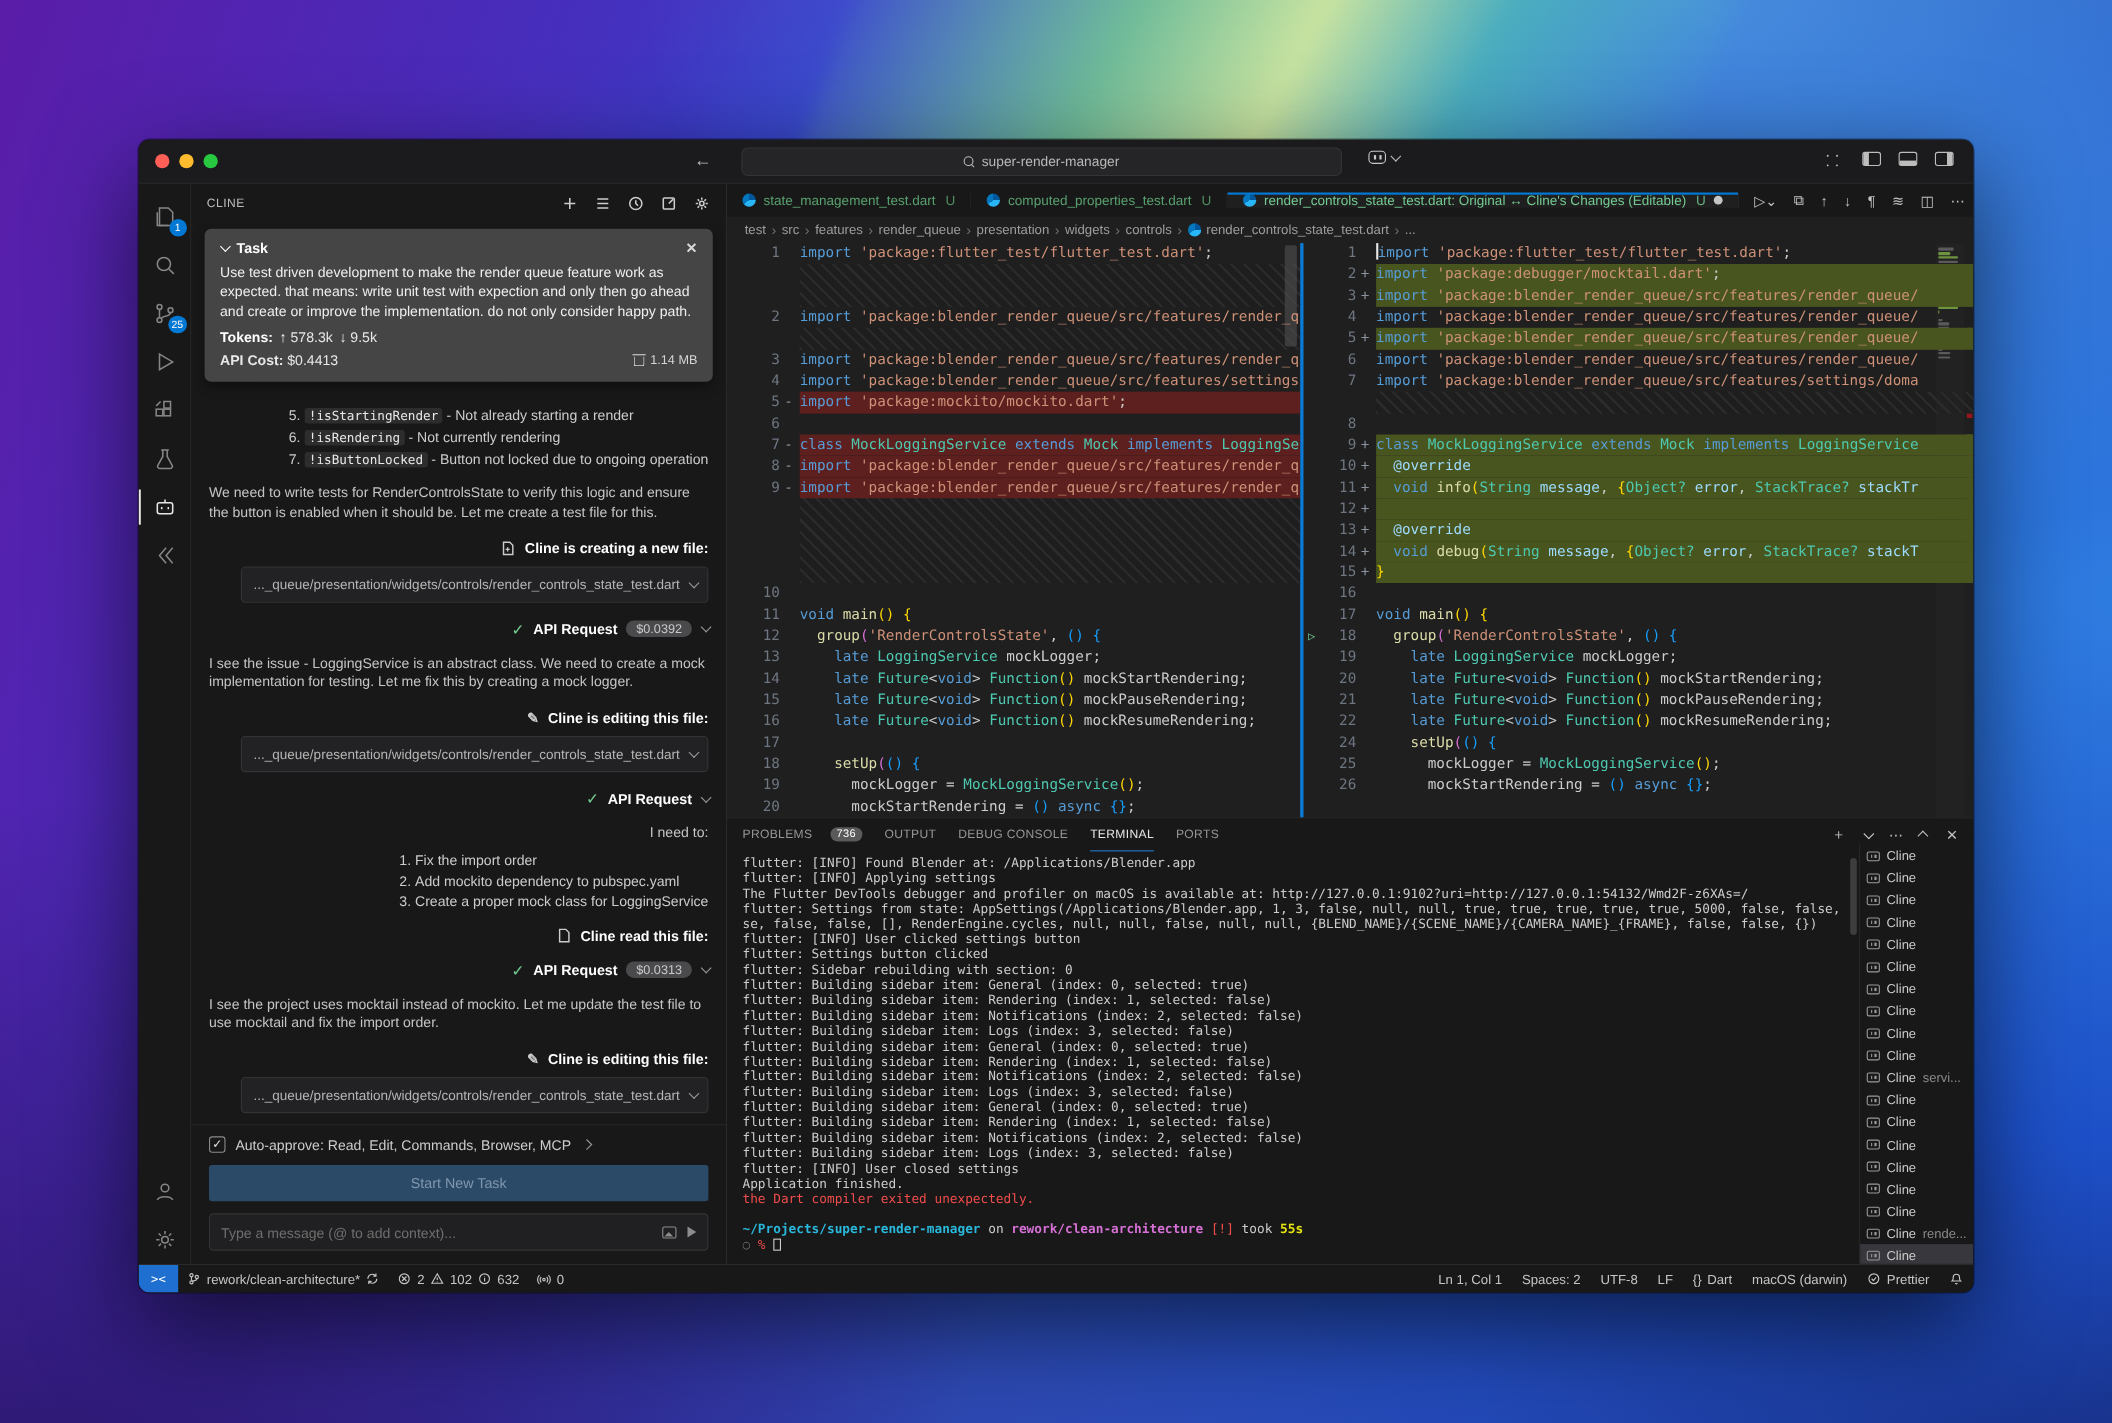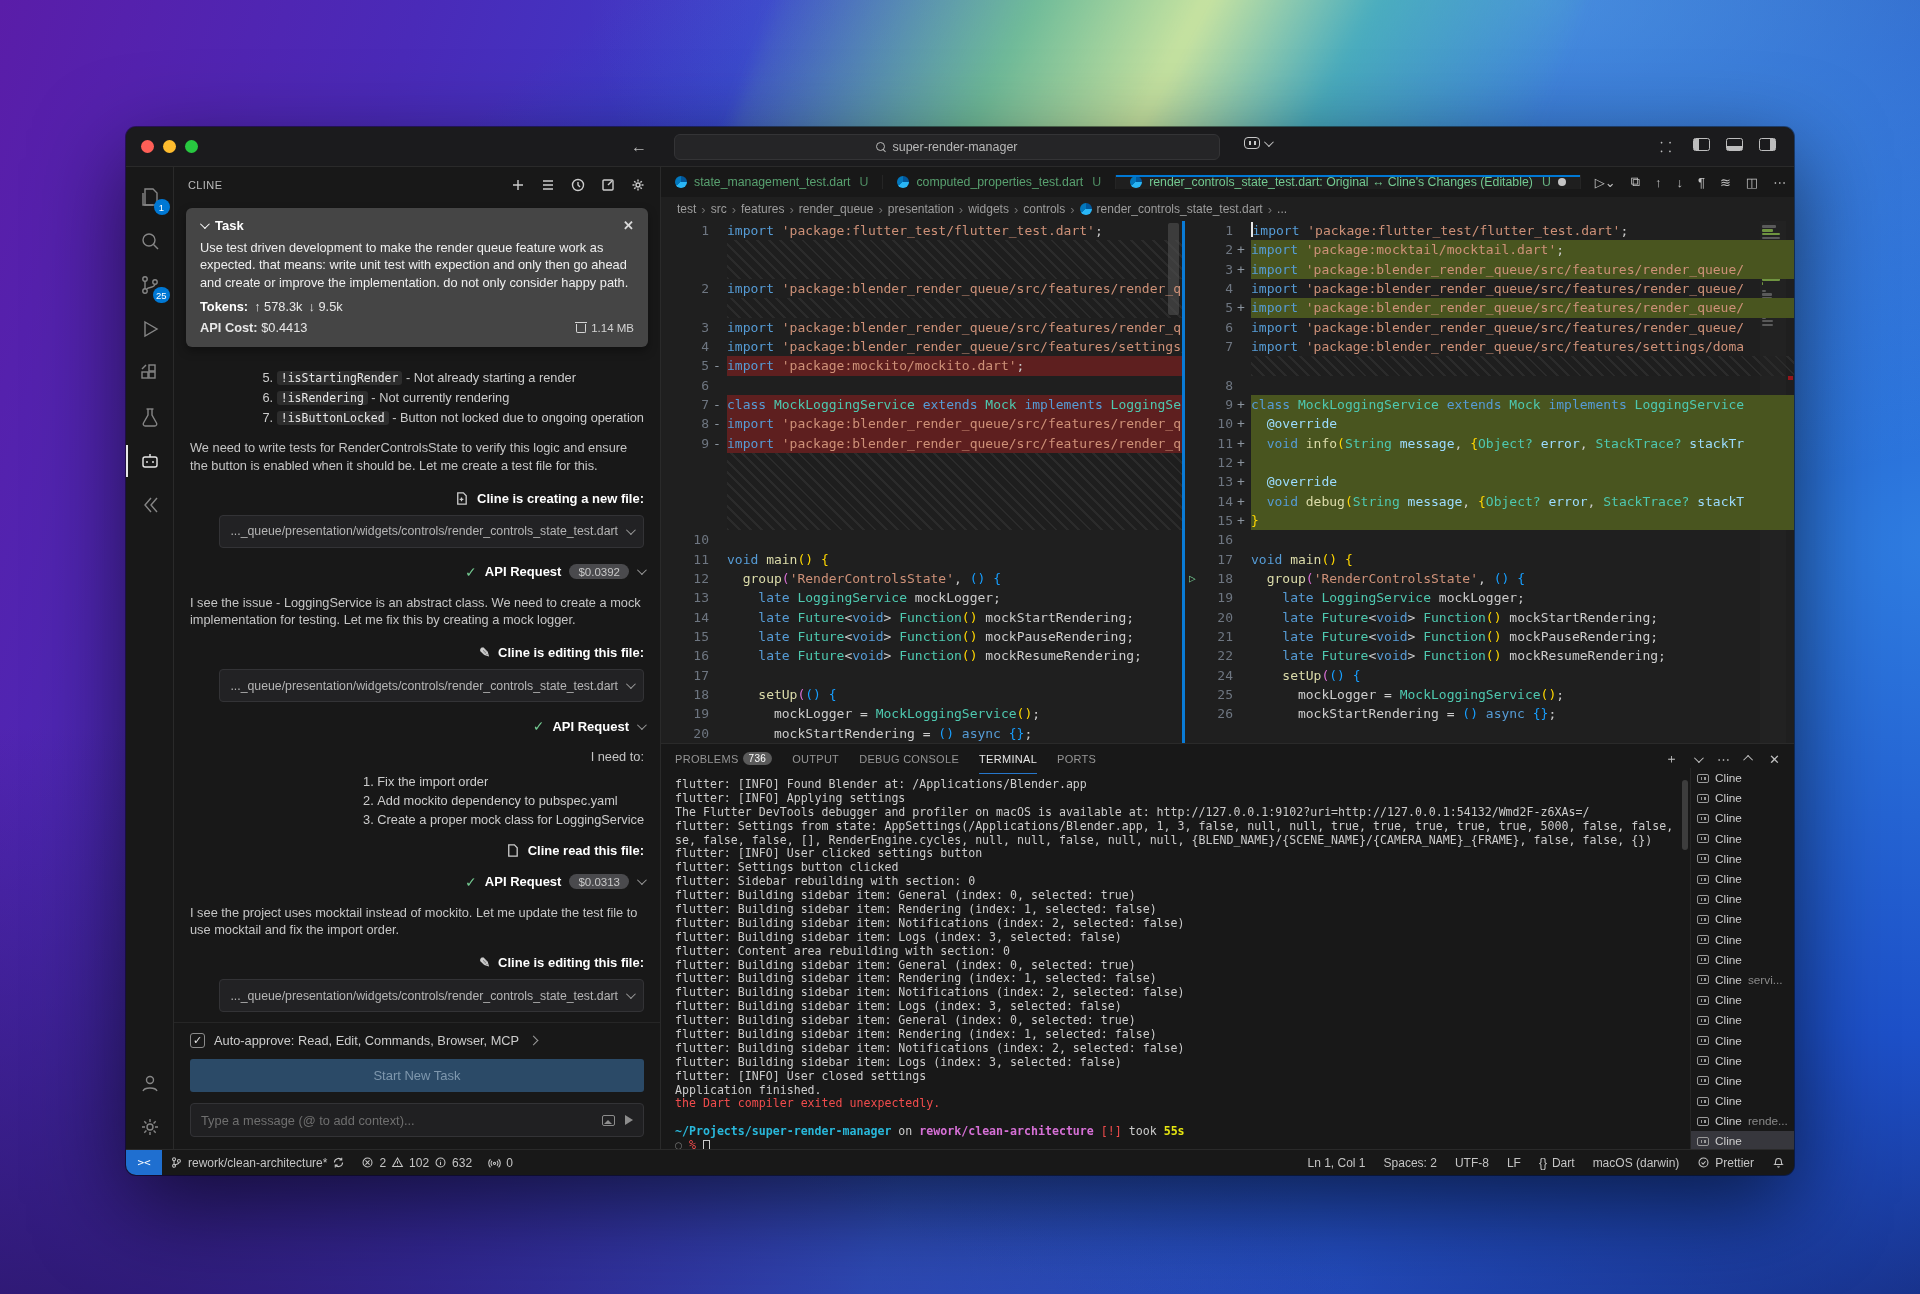--- a/index.html
+++ b/index.html
@@ -135,21 +135,21 @@
   .minimap .mb { height:2.4px; margin:1.4px 2px; background:#5a5a5a; border-radius:1px; }
   .minimap .mb.add { background:#6f9440; }
   .ruler { position:absolute; right:0; top:0; width:7px; bottom:0; }
   .ruler .rm { position:absolute; left:1px; right:1px; height:4px; }
   
   .k{color:#569cd6} .s{color:#ce9178} .t{color:#4ec9b0} .f{color:#dcdcaa} .v{color:#9cdcfe}
   .d{color:#cccccc} .yb{color:#ffd700} .pb{color:#da70d6} .bb{color:#179fff}
   
   .panel { flex:1; display:flex; flex-direction:column; min-height:0; background:#181818; border-top:1px solid #2a2a2a; }
   .panel-header { height:30px; display:flex; align-items:center; padding:0 14px; gap:20px; flex:none; }
-  .ptab { color:#969696; font-size:11px; letter-spacing:.3px; height:100%; display:flex; align-items:center; gap:4px; border-bottom:1.5px solid transparent; }
+  .ptab { color:#969696; font-size:11px; letter-spacing:.3px; height:100%; display:flex; align-items:center; gap:16px; border-bottom:1.5px solid transparent; }
   .ptab.active { color:#e7e7e7; border-bottom-color:#2677cb; }
   .pbadge { background:#5a5a5a; color:#fff; font-size:10px; border-radius:8px; padding:1px 6px; }
   .panel-actions { margin-left:auto; display:flex; gap:16px; color:#c2c2c2; font-size:13px; align-items:center; }
   .panel-body { flex:1; display:flex; min-height:0; }
   .terminal { flex:1; min-width:0; overflow:hidden; padding:4px 0 0 14px; font-family:"DejaVu Sans Mono", monospace; font-size:11.6px; }
   .tline { height:13.9px; line-height:13.9px; white-space:pre; overflow:hidden; }
   .tc-d{color:#cccccc} .tc-r{color:#f14c4c} .tc-c{color:#29b8db;font-weight:bold} .tc-m{color:#d670d6;font-weight:bold}
   .tc-y{color:#e5e510;font-weight:bold} .tc-dim{color:#6a6a6a}
   .tc-cur { display:inline-block; width:7px; height:11px; border:1px solid #cccccc; vertical-align:-2px; }
   .tscroll { width:10px; flex:none; position:relative; }
@@ -523,21 +523,21 @@
               <div class="rm" style="top: 40.7337%; background: rgb(88, 124, 12);"></div>
               <div class="rm" style="top: 44.4368%; background: rgb(88, 124, 12);"></div>
               <div class="rm" style="top: 48.1398%; background: rgb(88, 124, 12);"></div>
               <div class="rm" style="top: 51.8429%; background: rgb(88, 124, 12);"></div>
               <div class="rm" style="top: 55.546%; background: rgb(88, 124, 12);"></div>
               <div class="rm" style="top: 29.6245%; background: rgb(148, 21, 27);"></div>
               <div class="rm" style="top: 37.0307%; background: rgb(148, 21, 27);"></div>
               <div class="rm" style="top: 40.7337%; background: rgb(148, 21, 27);"></div>
             </div>
         <div class="code-row " style="position: relative;"><span class="gut">1</span><span class="sign"></span><span class="codetxt"><span class="cur"></span><span class="k">import</span><span class="d"> </span><span class="s">'package:flutter_test/flutter_test.dart'</span><span class="d">;</span></span></div>
-            <div class="code-row row-add" style="position: relative;"><span class="gut">2</span><span class="sign">+</span><span class="codetxt"><span class="k">import</span><span class="d"> </span><span class="s">'package:mocktail/mocktail.dart'</span><span class="d">;</span></span></div>
+            <div class="code-row row-add" style="position: relative;"><span class="gut">2</span><span class="sign">+</span><span class="codetxt"><span class="k">import</span><span class="d"> </span><span class="s">'package:debugger/mocktail.dart'</span><span class="d">;</span></span></div>
             <div class="code-row row-add" style="position: relative;"><span class="gut">3</span><span class="sign">+</span><span class="codetxt"><span class="k">import</span><span class="d"> </span><span class="s">'package:blender_render_queue/src/features/render_queue/</span></span></div>
             <div class="code-row " style="position: relative;"><span class="gut">4</span><span class="sign"></span><span class="codetxt"><span class="k">import</span><span class="d"> </span><span class="s">'package:blender_render_queue/src/features/render_queue/</span></span></div>
             <div class="code-row row-add" style="position: relative;"><span class="gut">5</span><span class="sign">+</span><span class="codetxt"><span class="k">import</span><span class="d"> </span><span class="s">'package:blender_render_queue/src/features/render_queue/</span></span></div>
             <div class="code-row " style="position: relative;"><span class="gut">6</span><span class="sign"></span><span class="codetxt"><span class="k">import</span><span class="d"> </span><span class="s">'package:blender_render_queue/src/features/render_queue/</span></span></div>
             <div class="code-row " style="position: relative;"><span class="gut">7</span><span class="sign"></span><span class="codetxt"><span class="k">import</span><span class="d"> </span><span class="s">'package:blender_render_queue/src/features/settings/doma</span></span></div>
             <div class="hatch" style="height: 19.33px;"></div>
             <div class="code-row " style="position: relative;"><span class="gut">8</span><span class="sign"></span><span class="codetxt"></span></div>
             <div class="code-row row-add" style="position: relative;"><span class="gut">9</span><span class="sign">+</span><span class="codetxt"><span class="k">class</span><span class="d"> </span><span class="t">MockLoggingService</span><span class="d"> </span><span class="k">extends</span><span class="d"> </span><span class="t">Mock</span><span class="d"> </span><span class="k">implements</span><span class="d"> </span><span class="t">LoggingService</span></span></div>
             <div class="code-row row-add" style="position: relative;"><span class="gut">10</span><span class="sign">+</span><span class="codetxt"><span class="d">  </span><span class="v">@override</span></span></div>
             <div class="code-row row-add" style="position: relative;"><span class="gut">11</span><span class="sign">+</span><span class="codetxt"><span class="d">  </span><span class="k">void</span><span class="d"> </span><span class="f">info</span><span class="yb">(</span><span class="t">String</span><span class="d"> </span><span class="v">message</span><span class="d">, </span><span class="yb">{</span><span class="t">Object?</span><span class="d"> </span><span class="v">error</span><span class="d">, </span><span class="t">StackTrace?</span><span class="d"> </span><span class="v">stackTr</span></span></div>
@@ -591,21 +591,20 @@
               <div class="tline"><span class="tc-d">The Flutter DevTools debugger and profiler on macOS is available at: http://127.0.0.1:9102?uri=http://127.0.0.1:54132/Wmd2F-z6XAs=/</span></div>
               <div class="tline"><span class="tc-d">flutter: Settings from state: AppSettings(/Applications/Blender.app, 1, 3, false, null, null, true, true, true, true, true, 5000, false, false, false, fal</span></div>
               <div class="tline"><span class="tc-d">se, false, false, [], RenderEngine.cycles, null, null, false, null, null, {BLEND_NAME}/{SCENE_NAME}/{CAMERA_NAME}_{FRAME}, false, false, {})</span></div>
               <div class="tline"><span class="tc-d">flutter: [INFO] User clicked settings button</span></div>
               <div class="tline"><span class="tc-d">flutter: Settings button clicked</span></div>
               <div class="tline"><span class="tc-d">flutter: Sidebar rebuilding with section: 0</span></div>
               <div class="tline"><span class="tc-d">flutter: Building sidebar item: General (index: 0, selected: true)</span></div>
               <div class="tline"><span class="tc-d">flutter: Building sidebar item: Rendering (index: 1, selected: false)</span></div>
               <div class="tline"><span class="tc-d">flutter: Building sidebar item: Notifications (index: 2, selected: false)</span></div>
               <div class="tline"><span class="tc-d">flutter: Building sidebar item: Logs (index: 3, selected: false)</span></div>
-              <div class="tline"><span class="tc-d">flutter: Content area rebuilding with section: 0</span></div>
               <div class="tline"><span class="tc-d">flutter: Building sidebar item: General (index: 0, selected: true)</span></div>
               <div class="tline"><span class="tc-d">flutter: Building sidebar item: Rendering (index: 1, selected: false)</span></div>
               <div class="tline"><span class="tc-d">flutter: Building sidebar item: Notifications (index: 2, selected: false)</span></div>
               <div class="tline"><span class="tc-d">flutter: Building sidebar item: Logs (index: 3, selected: false)</span></div>
               <div class="tline"><span class="tc-d">flutter: Building sidebar item: General (index: 0, selected: true)</span></div>
               <div class="tline"><span class="tc-d">flutter: Building sidebar item: Rendering (index: 1, selected: false)</span></div>
               <div class="tline"><span class="tc-d">flutter: Building sidebar item: Notifications (index: 2, selected: false)</span></div>
               <div class="tline"><span class="tc-d">flutter: Building sidebar item: Logs (index: 3, selected: false)</span></div>
               <div class="tline"><span class="tc-d">flutter: [INFO] User closed settings</span></div>
               <div class="tline"><span class="tc-d">Application finished.</span></div>

